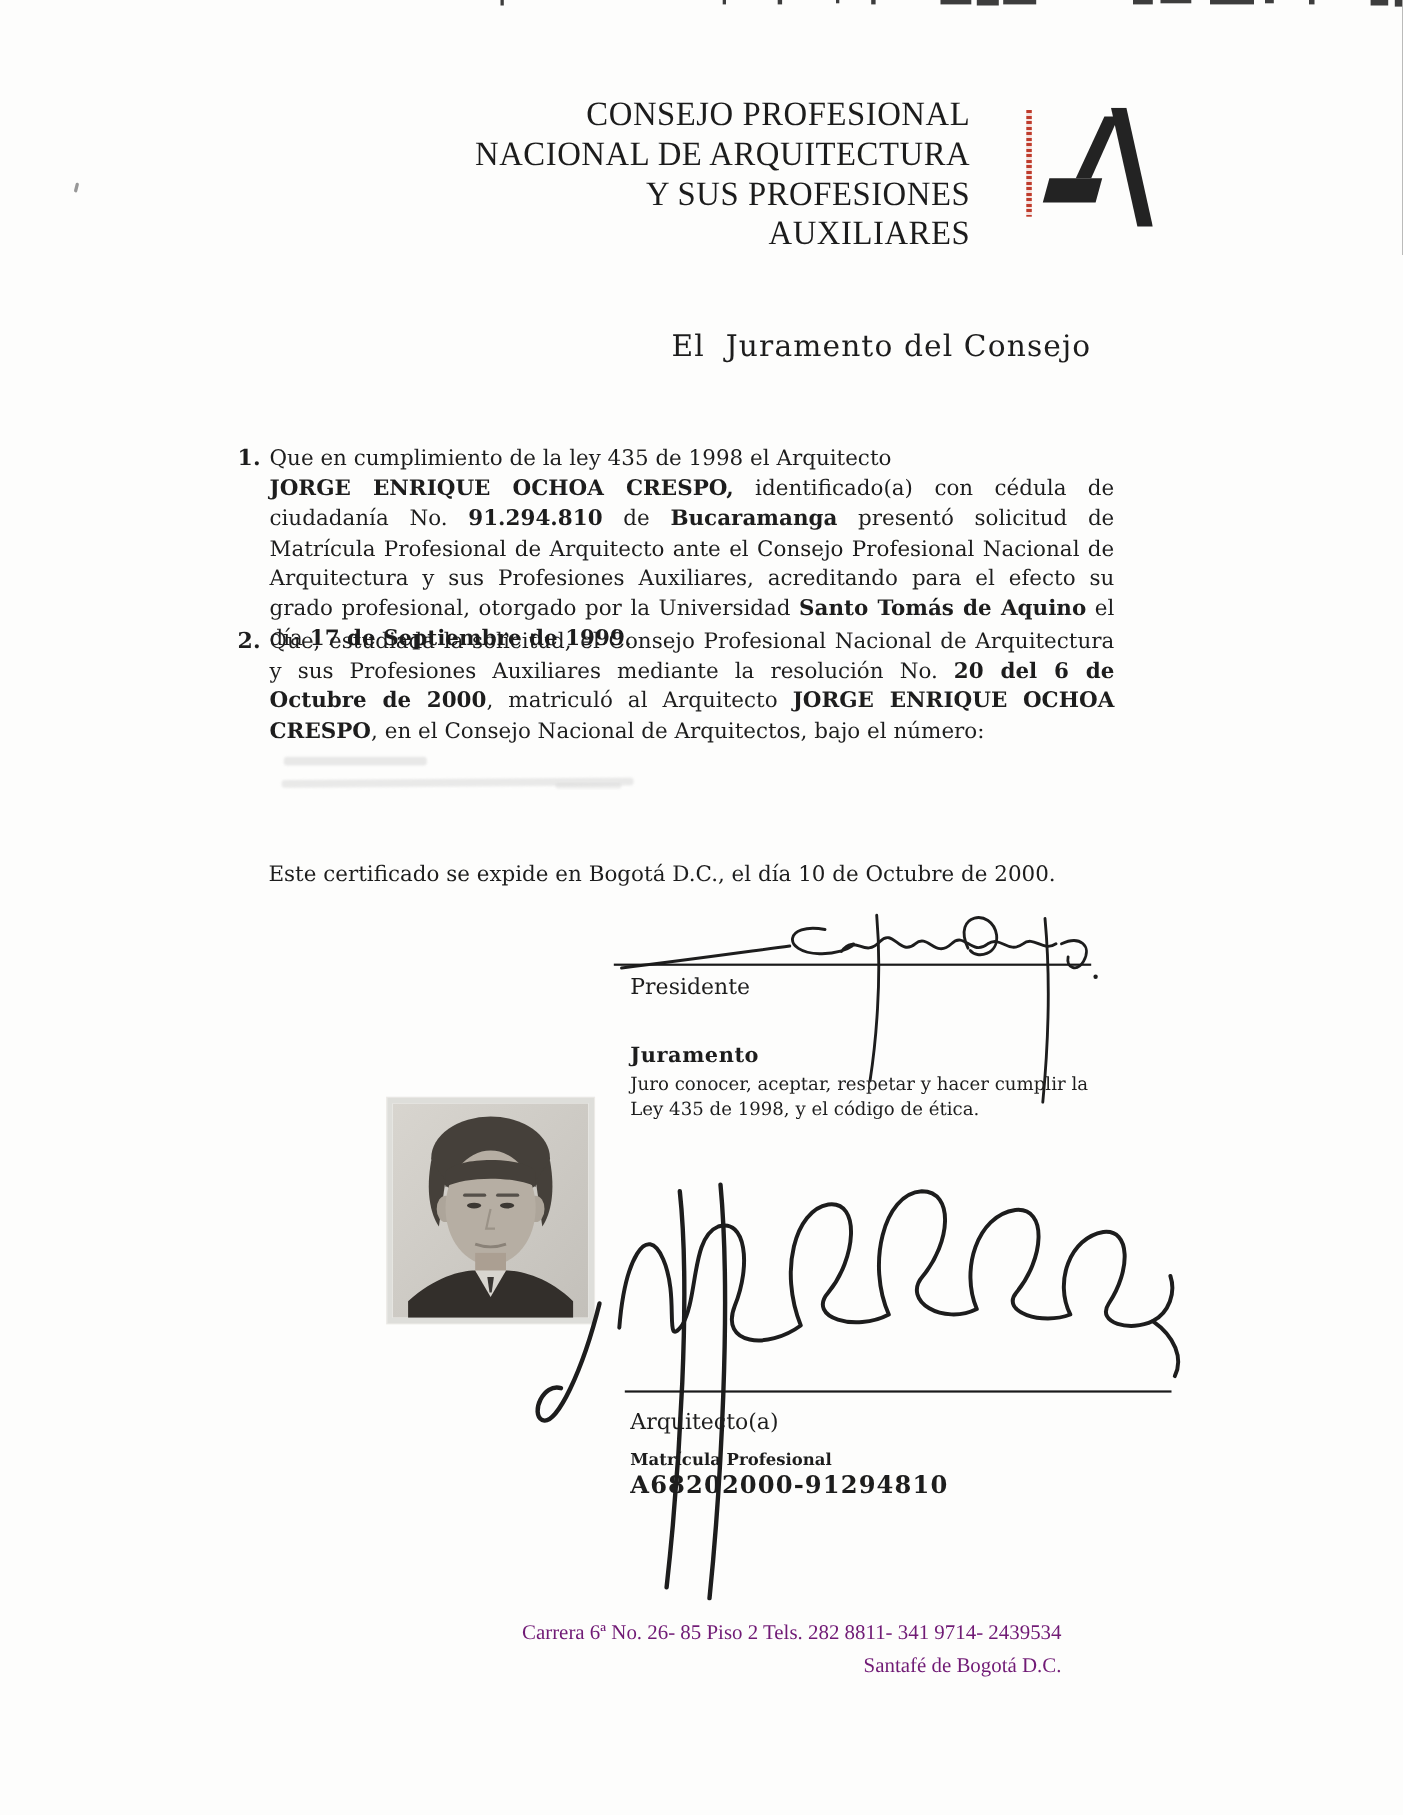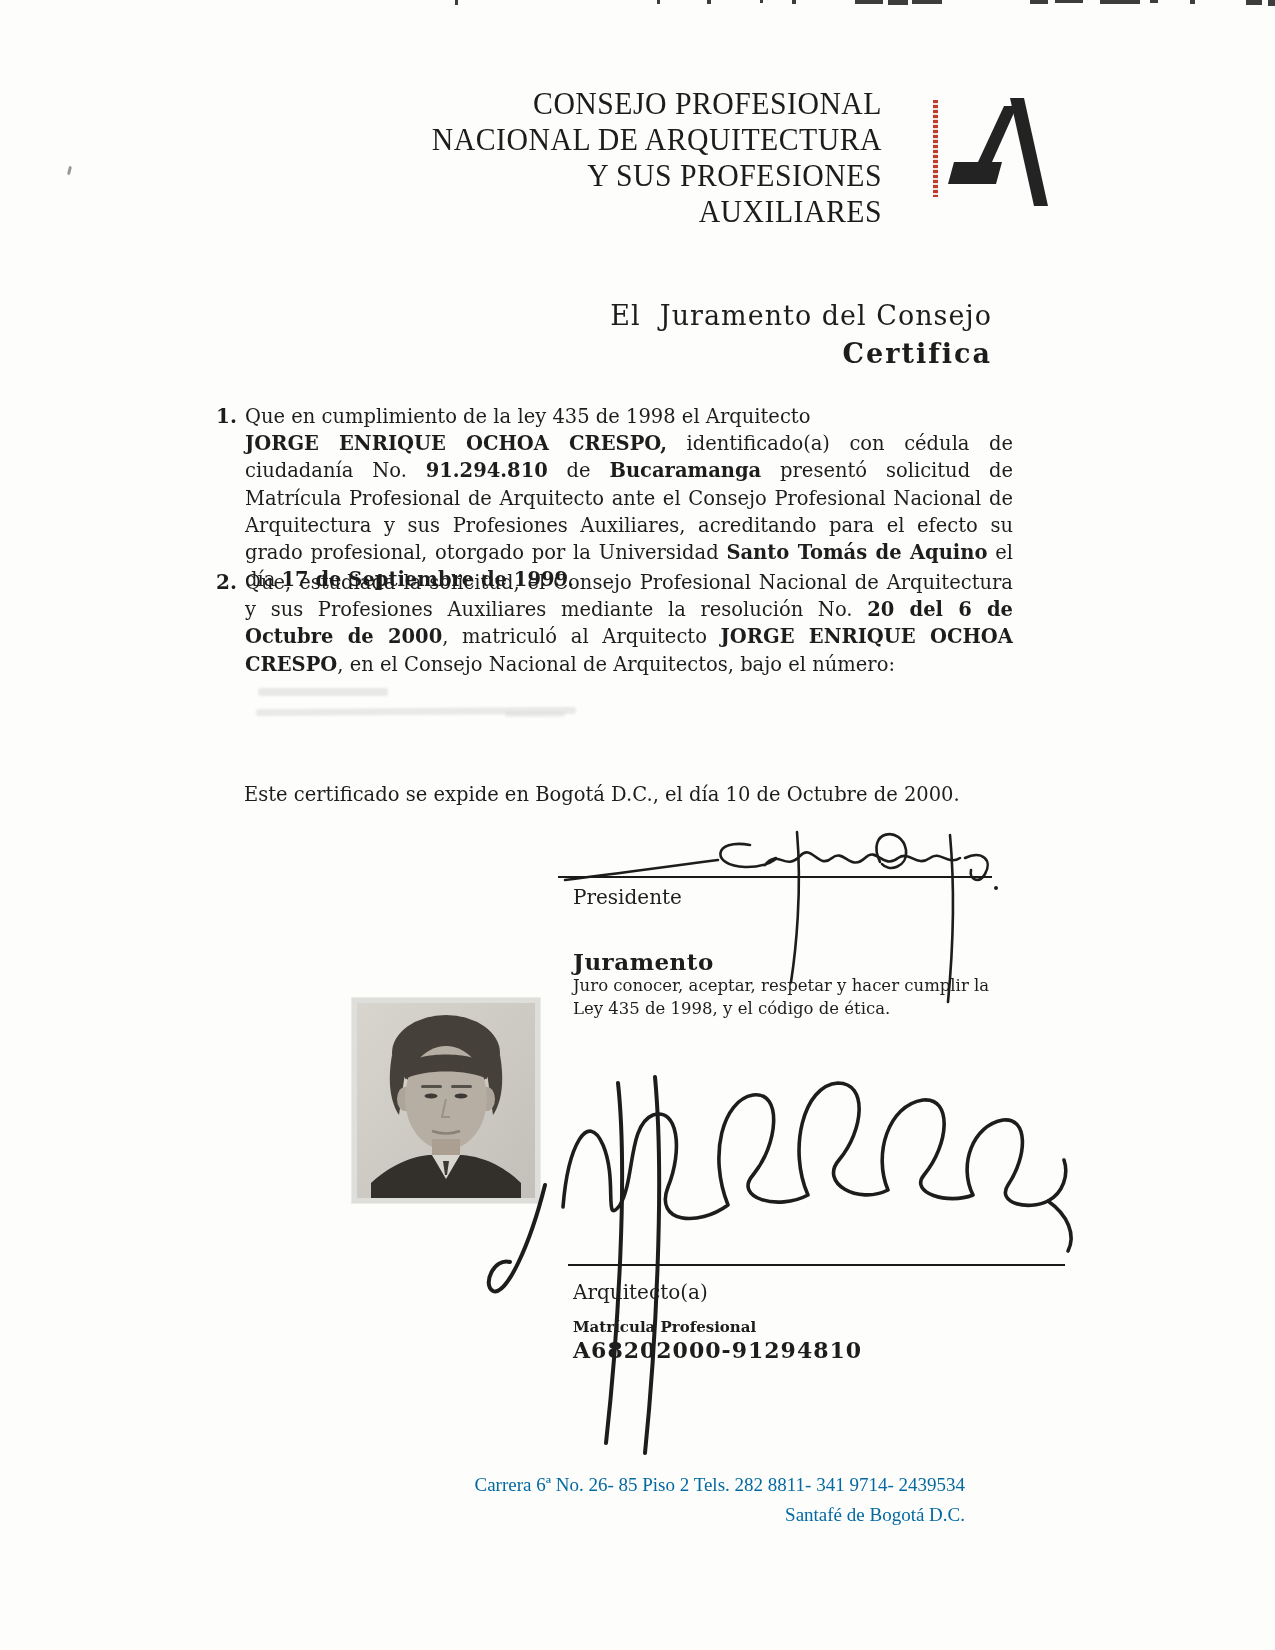--- a/index.html
+++ b/index.html
@@ -30,31 +30,31 @@
   .clause-num{font-weight:bold;font-size:20px;}
   .clause-text{width:768px;font-size:19.5px;line-height:27.2px;text-align:justify;}
   .clause-text b{font-weight:bold;}
 
   .smudge{position:absolute;background:#c9c9c9;filter:blur(1px);border-radius:3px;}
 
   .issue-line{top:783px;left:244px;font-size:19.5px;}
 
   .sig-rule{background:#1a1a1a;height:2px;}
   .role-label{font-size:20px;}
-  .oath-heading{top:948px;left:573px;font-size:23px;font-weight:bold;letter-spacing:.5px;}
+  .oath-heading{top:948px;left:573px;font-size:19px;font-weight:bold;letter-spacing:.5px;}
   .oath-text{top:975px;left:573px;width:445px;font-size:16.5px;line-height:22.5px;}
 
   .photo-frame{top:998px;left:352px;width:178px;height:195px;border:5px solid #dededa;
                box-shadow:0 0 0 1px #eceae6;}
 
   .license-label{top:1318px;left:573px;font-size:15px;font-weight:bold;}
   .license-number{top:1337px;left:573px;font-size:22px;font-weight:bold;letter-spacing:1px;text-align:center;}
 
   .footer-block{top:1470px;left:445px;width:520px;text-align:right;
-                font-family:"Liberation Serif", serif;font-size:19px;line-height:30px;color:#0369a1;}
+                font-family:"Liberation Serif", serif;font-size:19px;line-height:30px;color:#701a75;}
 
   svg{display:block;}
   .ink{stroke:#1d1d1d;fill:none;stroke-linecap:round;stroke-linejoin:round;}
 </style>
 </head>
 <body>
 
 <div class="page">
 
   <div class="scan-mark" style="left:455px;width:3px;height:5px"></div>
@@ -83,21 +83,20 @@
   <div class="abs logo">
     <svg width="102" height="110" viewBox="0 0 102 110">
       <polygon points="58,8 71,8 46,64 32,64" fill="#232323"></polygon>
       <polygon points="2,86 8,64 56,64 50,86" fill="#232323"></polygon>
       <polygon points="64,0 78,0 102,108 88,108" fill="#232323"></polygon>
     </svg>
   </div>
 
   <div class="abs title-block">
     <div class="title-line1">El  Juramento del Consejo</div>
-    <div class="title-line2">Certifica</div>
   </div>
 
   <div class="abs clause-num" style="top:404px;left:216px">1.</div>
   <div class="abs clause-text" style="top:403px;left:245px"><span>Que en cumplimiento de la ley 435 de 1998 el Arquitecto</span><br><b>JORGE ENRIQUE OCHOA CRESPO,</b><span> identificado(a) con cédula de ciudadanía No. </span><b>91.294.810</b><span> de </span><b>Bucaramanga</b><span> presentó solicitud de Matrícula Profesional de Arquitecto ante el Consejo Profesional Nacional de Arquitectura y sus Profesiones Auxiliares, acreditando para el efecto su grado profesional, otorgado por la Universidad </span><b>Santo Tomás de Aquino</b><span> el día </span><b>17 de Septiembre de 1999</b><span>.</span></div>
 
   <div class="abs clause-num" style="top:570px;left:216px">2.</div>
   <div class="abs clause-text" style="top:569px;left:245px"><span>Que, estudiada la solicitud, el Consejo Profesional Nacional de Arquitectura y sus Profesiones Auxiliares mediante la resolución No. </span><b>20 del 6 de Octubre de 2000</b><span>, matriculó al Arquitecto </span><b>JORGE ENRIQUE OCHOA CRESPO</b><span>, en el Consejo Nacional de Arquitectos, bajo el número:</span></div>
 
   <div class="smudge" style="top:688px;left:258px;width:130px;height:8px;opacity:.4"></div>
   <div class="smudge" style="top:708px;left:256px;width:320px;height:7px;opacity:.38;transform:rotate(-.4deg)"></div>

